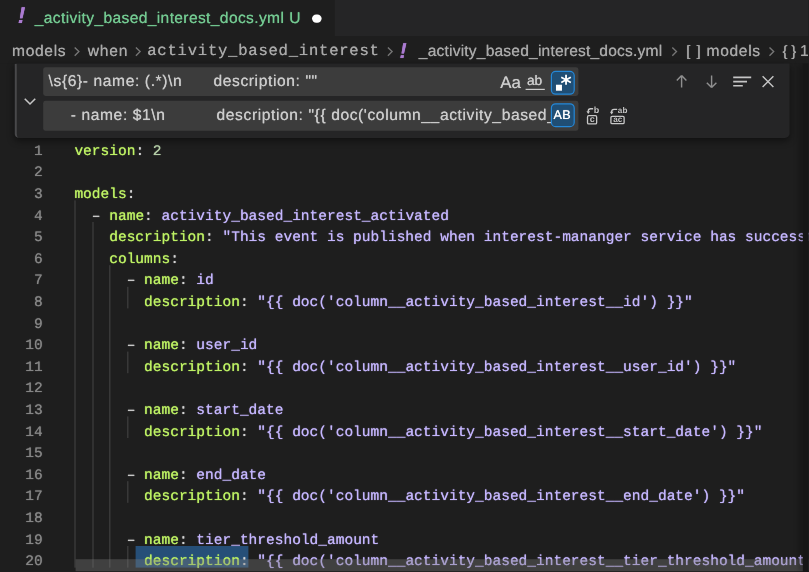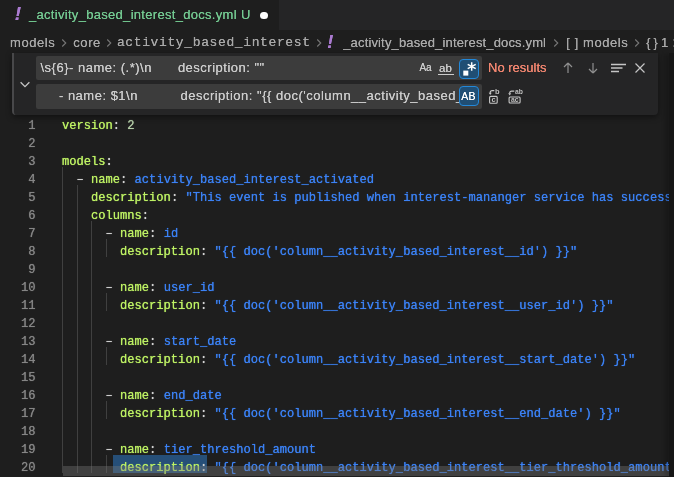--- a/index.html
+++ b/index.html
@@ -10,21 +10,21 @@
   #tab{left:0;top:0;width:279px;height:30px;background:#1e1e1e;}
   .green{color:#73c991;}
   
   #crumbs{left:0;top:30px;width:674px;height:23px;background:#1e1e1e;color:#a9a9a9;
           font-size:13px;display:flex;align-items:center;padding-top:2px;box-sizing:border-box;white-space:nowrap;overflow:hidden;}
   .chev{display:inline-block;width:14px;height:14px;margin:0 1px;flex:0 0 auto;}
   
   .mono{font-family:"Liberation Mono",monospace;font-size:12.1px;line-height:18px;white-space:pre;text-shadow:0 0 0.8px currentColor;}
   #lnums{left:0;top:117px;width:35.5px;text-align:right;color:#858585;}
   #code{left:62px;top:117px;}
-  .k{color:#bef264;}.p{color:#d4d4d4;}.n{color:#b5cea8;}.s{color:#3b82f6;}
+  .k{color:#bef264;}.p{color:#d4d4d4;}.n{color:#b5cea8;}.s{color:#c4b5fd;}
   .guide{position:absolute;width:1px;background:#404040;}
   
   #widget{left:12px;top:53px;width:644px;height:61.5px;background:#252526;
           border-left:2px solid #48484a;border-radius:0 0 4px 4px;
           box-shadow:0 2px 6px rgba(0,0,0,.45);}
   .inp{position:absolute;left:21.5px;width:446px;height:24.5px;background:#3c3c3c;border-radius:2px;}
   .itext{position:absolute;left:5px;top:0;height:24.5px;line-height:24.5px;font-size:13px;letter-spacing:0.5px;color:#cccccc;white-space:pre;}
   .optbtn{position:absolute;width:20px;height:20px;border-radius:4px;background:#204e74;
           border:1px solid #2488d8;box-sizing:border-box;color:#ffffff;text-align:center;}
 </style></head>
@@ -36,21 +36,21 @@
   <div class="abs" style="left:12px;top:2px;width:12px;height:24px;color:#ab7bd1;font-weight:bold;font-style:italic;font-size:19px;text-align:center;line-height:24px;">!</div>
   <div class="abs green" style="left:29px;top:0;height:30px;line-height:30px;font-size:13px;letter-spacing:0.3px;">_activity_based_interest_docs.yml</div>
   <div class="abs green" style="left:241px;top:0;height:30px;line-height:30px;font-size:13px;">U</div>
   <div class="abs" style="left:260px;top:11.5px;width:7.5px;height:7.5px;border-radius:50%;background:#ffffff;"></div>
 
   <div class="abs" id="crumbs">
     <span style="margin-left:10px;letter-spacing:0.55px;">models</span>
       <svg class="chev" style="margin:0 2px;" viewBox="0 0 16 16">
         <path d="M6 4l4 4-4 4" stroke="#767676" stroke-width="1.3" fill="none"></path>
       </svg>
-    <span style="letter-spacing:0.6px;">core</span>
+    <span style="letter-spacing:0.6px;">when</span>
       <svg class="chev" style="margin:0 1px;" viewBox="0 0 16 16">
         <path d="M6 4l4 4-4 4" stroke="#767676" stroke-width="1.3" fill="none"></path>
       </svg>
     <span style="letter-spacing:0.62px;font-family:Liberation Mono, monospace;">activity_based_interest</span>
       <svg class="chev" style="margin:0 1.3px;" viewBox="0 0 16 16">
         <path d="M6 4l4 4-4 4" stroke="#767676" stroke-width="1.3" fill="none"></path>
       </svg>
     <span style="color:#ab7bd1;font-weight:bold;font-style:italic;font-size:18px;margin-right:10px;position:relative;top:-0.5px;">!</span>
     <span style="letter-spacing:0.15px;">_activity_based_interest_docs.yml</span>
       <svg class="chev" style="margin:0 3px;" viewBox="0 0 16 16">
@@ -109,32 +109,31 @@
   <div class="abs" style="left:669px;top:53px;width:5px;height:424px;background:#161616;z-index:8;box-shadow:-4px 0 4px -1px rgba(0,0,0,0.35);"></div>
 
   <div class="abs" id="widget">
 
     <svg class="abs" style="left:3.5px;top:24px;" width="14" height="14" viewBox="0 0 16 16">
         <path d="M3 6l5 5 5-5" stroke="#c5c5c5" stroke-width="1.5" fill="none"></path>
       </svg>
 
     <div class="inp" style="top:2.5px;">
       <span class="itext">\s{6}- name: (.*)\n<span style="display:inline-block;width:26px;"></span>description: ""</span>
-      <span class="abs" style="left:379px;top:0;width:22px;height:24.5px;line-height:24.5px;font-size:10px;color:#cccccc;text-align:center;">Aa</span>
+      <span class="abs" style="left:379px;top:0;width:22px;height:24.5px;line-height:24.5px;font-size:14px;color:#cccccc;text-align:center;">Aa</span>
       <span class="abs" style="left:399px;top:0;width:22px;height:24.5px;line-height:24.5px;font-size:11.5px;color:#cccccc;text-align:center;">ab</span>
       <span class="abs" style="left:402px;top:18px;width:16px;border-bottom:1px solid #cccccc;"></span>
       <span class="optbtn" style="left:423px;top:3px;">
         <svg width="16" height="16" viewBox="0 0 16 16" style="margin-top:1.5px;">
             <path d="M10.7 1.3v8.4M6.7 3.4l8 4.3M14.7 3.4l-8 4.3" stroke="#ffffff" stroke-width="1.5" fill="none"></path>
             <rect x="2.3" y="9.6" width="5" height="5" fill="#ffffff"></rect>
           </svg>
       </span>
     </div>
 
-    <div class="abs" style="left:474px;top:2.5px;height:24.5px;line-height:24.5px;font-size:13px;color:#f48771;">No results</div>
 
     <svg class="abs" style="left:545.5px;top:7px;" width="16" height="16" viewBox="0 0 16 16">
         <path d="M8 3v10M8 3L4 7M8 3l4 4" stroke="#8f8f8f" stroke-width="1.2" fill="none"></path>
       </svg>
     <svg class="abs" style="left:570.5px;top:7px;" width="16" height="16" viewBox="0 0 16 16">
         <path d="M8 3v10M8 13l-4-4M8 13l4-4" stroke="#8f8f8f" stroke-width="1.2" fill="none"></path>
       </svg>
     <svg class="abs" style="left:595px;top:7px;" width="18" height="16" viewBox="0 0 18 16">
         <path d="M2 4.5h15M2 8h11.5M2 11.5h8" stroke="#c5c5c5" stroke-width="1.3" fill="none"></path>
       </svg>

